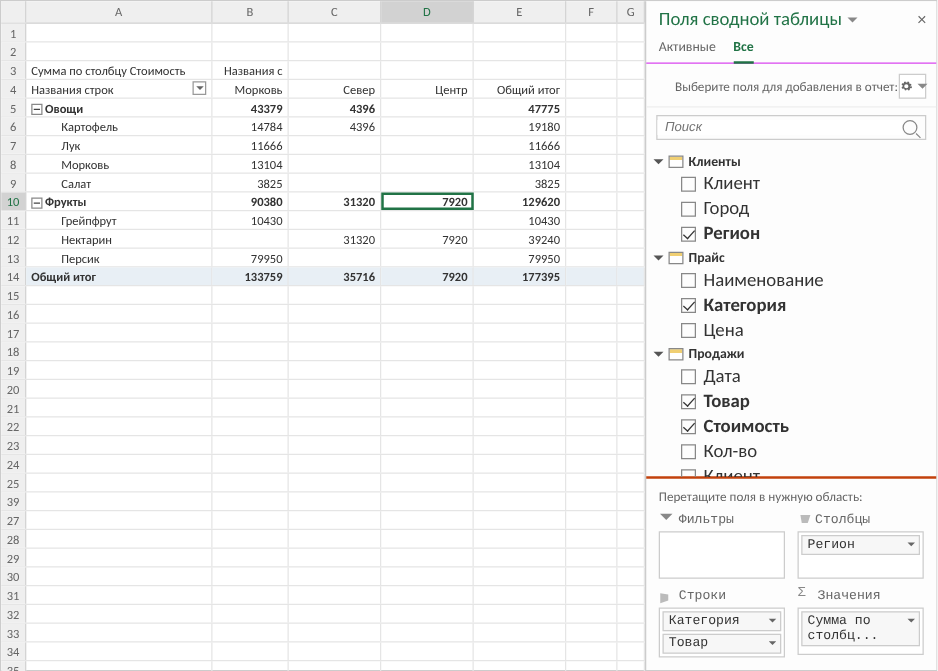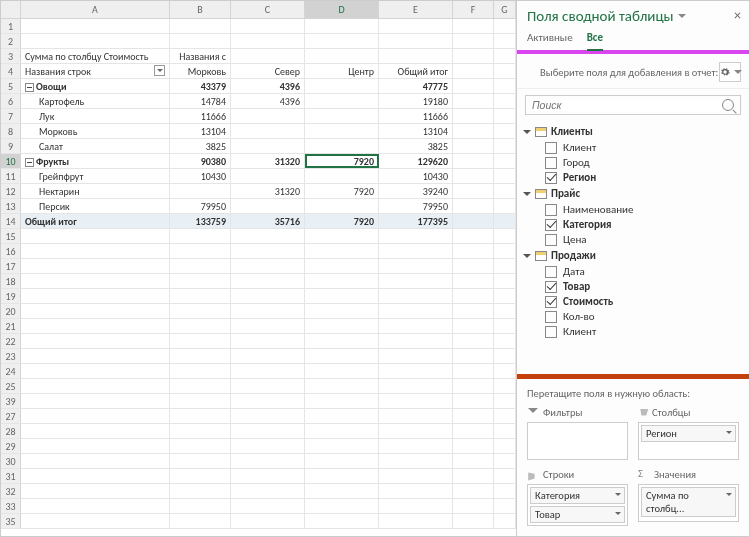--- a/index.html
+++ b/index.html
@@ -19,59 +19,59 @@
   .rowh.sel { background:#d2d2d2; color:#217346; }
   .cell { border-right: 1px solid #e5e5e5; padding: 0 4px; font-size: 10px; line-height: 15px; overflow: hidden; white-space: nowrap; position: relative; }
   .cell.r { text-align: right; }
   .cell.b { font-weight: bold; }
   .cell.total { background: #e8eff5; }
   .cell.sel { outline: 2px solid #217346; outline-offset:-2px; z-index:2; }
   .cell .expand { display:inline-block; width:9px; height:9px; border:1px solid #888; vertical-align:middle; margin-right:2px; position:relative;}
   .cell .expand::before { content:""; position:absolute; left:1px; top:3px; width:5px; height:1px; background:#444; }
   .cell .filter { float:right; width:11px; height:11px; border:1px solid #999; background:#fff; margin-top:1px; position:relative; }
   .cell .filter::after { content:""; position:absolute; left:2px; top:3px; border:3px solid transparent; border-top-color:#666; }
-  .indent { padding-left: 18px; }
+  .indent { padding-left: 28px; }
 
   
   .cA{width:149px} .cB{width:61px} .cC{width:74px} .cD{width:74px} .cE{width:74px} .cF{width:41px} .cG{width:22px}
 
   
   .pane { width: 233px; border-left: 1px solid #ccc; background: #fdfdfd; display:flex; flex-direction:column; }
   .pane-hdr { padding: 6px 8px 2px 10px; display:flex; align-items:center; }
   .pane-title { color:#217346; font-size:15px; }
   .pane-dd { width:9px; height:9px; margin-left:4px; position:relative; }
   .pane-dd::after { content:""; position:absolute; left:0; top:2px; border:4px solid transparent; border-top-color:#888; }
   .pane-close { margin-left:auto; color:#666; font-size:14px; cursor:pointer; line-height:1; }
 
-  .tabs { display:flex; border-bottom:4px solid #d946ef; padding:0 10px; gap:14px; font-size:11px; }
+  .tabs { display:flex; border-bottom:1px solid #d946ef; padding:0 10px; gap:14px; font-size:11px; }
   .tab { padding:4px 0 6px 0; color:#666; cursor:pointer; position:relative; }
   .tab.active { color:#217346; font-weight:600; }
   .tab.active::after { content:""; position:absolute; left:0; right:0; bottom:-1px; height:2px; background:#217346; }
 
   .choose-row { display:flex; align-items:center; padding:8px 8px 6px 10px; border-bottom:1px solid #eee; }
   .choose-lbl { color:#666; font-size:10.5px; flex:1;padding-left:13px; }
   .gear-btn { width:22px; height:20px; border:1px solid #ccc; background:#fff; display:flex; align-items:center; justify-content:center; cursor:pointer; }
 
   .search { margin:6px 8px; border:1px solid #ccc; display:flex; align-items:center; height:20px; }
   .search input { border:none; outline:none; flex:1; padding:0 6px; font-size:10.5px; color:#888; font-style:italic; }
   .search-icon { width:12px; height:12px; border:1.3px solid #888; border-radius:50%; position:relative; margin-right:6px; }
   .search-icon::after { content:""; position:absolute; width:5px; height:1.3px; background:#888; transform:rotate(45deg); right:-4px; bottom:-2px; }
 
   .fields { flex:1; overflow-y:auto; padding:2px 4px 4px 4px; }
   .grp-hdr { display:flex; align-items:center; padding:2px 2px; }
   .tri { width:0; height:0; border:4px solid transparent; border-top-color:#555; margin-right:4px; transform:translateY(2px); }
   .tbl-ico { width:12px; height:10px; border:1px solid #888; background:linear-gradient(#f0cf72,#f0cf72 33%, #fff 33%); margin-right:4px; }
   .grp-name { font-weight:bold; font-size:11px; }
-  .field { display:flex; align-items:center; padding:1px 2px 1px 24px; font-size:11px; }
+  .field { display:flex; align-items:center; padding:1px 2px 1px 24px; font-size:15px; }
   .chk { width:12px; height:12px; border:1px solid #888; margin-right:6px; display:flex; align-items:center; justify-content:center; }
   .chk.on::after { content:""; width:8px; height:4px; border-left:1.6px solid #333; border-bottom:1.6px solid #333; transform:rotate(-48deg) translate(1px,-1px); }
   .field.on .flbl { font-weight:bold; }
 
-  .drag-lbl { padding:8px 10px 6px 10px; color:#666; font-size:10.5px; border-top:5px solid #c2410c; }
-  .zones { display:grid; grid-template-columns:1fr 1fr; gap:8px 10px; padding:0 10px 10px 10px; }
+  .drag-lbl { padding:8px 10px 6px 10px; color:#666; font-size:10.5px; border-top:2px solid #c2410c; }
+  .zones { display:grid; grid-template-columns:1fr 1fr; gap:8px 10px; padding:0 10px 10px 10px;font-family:Liberation Mono, monospace; }
   .zone { }
   .zone-hdr { display:flex; align-items:center; gap:4px; color:#666; font-size:10.5px; margin-bottom:3px; }
   .zone-ico { width:12px; height:10px; position:relative; }
   .ico-filter::before { content:""; position:absolute; left:1px; top:0; border:5px solid transparent; border-top-color:#888; }
   .ico-cols { border-top:8px solid #bbb; border-left:4px solid transparent; transform:skewX(-18deg) scale(.8); width:10px; }
   .ico-rows { border-left:8px solid #bbb; border-top:4px solid transparent; transform:skewY(-18deg) scale(.8); height:10px; }
   .ico-vals::before { content:"Σ"; color:#888; font-size:11px; position:relative; top:-3px; }
   .zone-box { border:1px solid #ccc; min-height:38px; background:#fff; padding:2px; display:flex; flex-direction:column; gap:2px; }
   .zone-item { border:1px solid #ccc; background:#f7f7f7; font-size:10.5px; padding:1px 14px 1px 4px; position:relative; }
   .zone-item::after { content:""; position:absolute; right:3px; top:5px; border:3px solid transparent; border-top-color:#666; }
@@ -421,20 +421,30 @@
           <div class="rowh">33</div>
           <div class="cell cA"></div>
           <div class="cell cB r"></div>
           <div class="cell cC r"></div>
           <div class="cell cD r"></div>
           <div class="cell cE r"></div>
           <div class="cell cF"></div>
           <div class="cell cG"></div>
         </div>
         <div class="row">
+          <div class="rowh">34</div>
+          <div class="cell cA"></div>
+          <div class="cell cB r"></div>
+          <div class="cell cC r"></div>
+          <div class="cell cD r"></div>
+          <div class="cell cE r"></div>
+          <div class="cell cF"></div>
+          <div class="cell cG"></div>
+        </div>
+        <div class="row">
           <div class="rowh">35</div>
           <div class="cell cA"></div>
           <div class="cell cB r"></div>
           <div class="cell cC r"></div>
           <div class="cell cD r"></div>
           <div class="cell cE r"></div>
           <div class="cell cF"></div>
           <div class="cell cG"></div>
         </div>
       </div>

